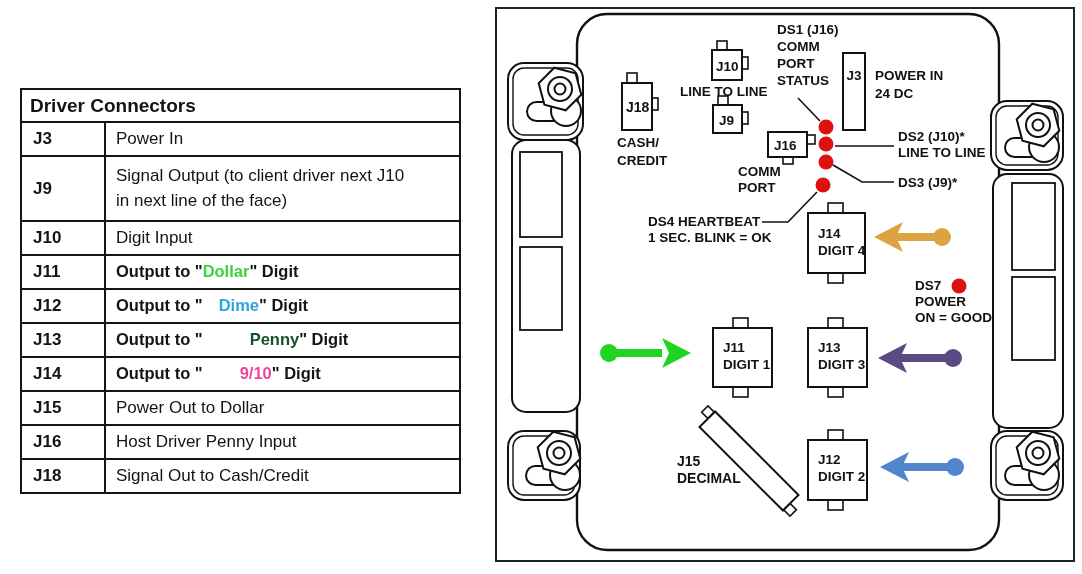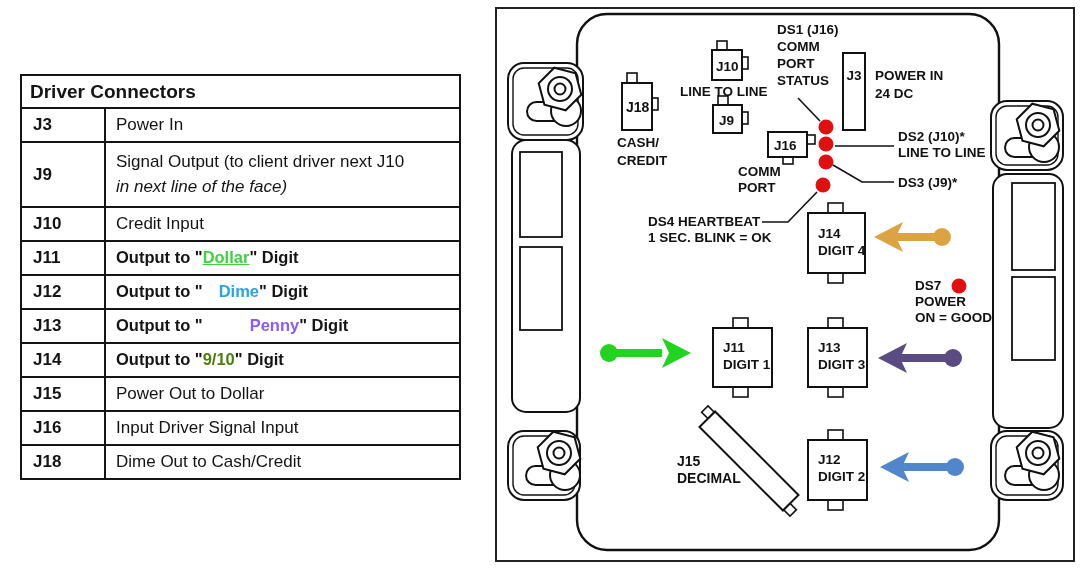--- a/index.html
+++ b/index.html
@@ -1,29 +1,29 @@
 <!DOCTYPE html>
 <html><head>
 <meta charset="utf-8">
 <title>Driver Connectors</title>
 <style>
   html,body{margin:0;padding:0;background:#fff;}
   .page{position:relative;width:1082px;height:574px;background:#fff;overflow:hidden;
         font-family:"Liberation Sans",sans-serif;color:#141414;}
 
   
-  .conn-table{position:absolute;left:20px;top:74px;width:441px;border-collapse:collapse;}
+  .conn-table{position:absolute;left:20px;top:88px;width:441px;border-collapse:collapse;}
   .conn-table td,.conn-table th{border:2px solid #151515;vertical-align:middle;}
   .conn-table th{height:31px;text-align:left;font-size:19px;font-weight:bold;padding:0 0 0 8px;}
   .conn-table td{height:30px;}
   .jack{width:70px;font-weight:bold;font-size:17px;padding-left:11px;}
   .desc{font-size:17px;padding-left:10px;line-height:1.45;}
   .rowbold .desc{font-size:16.5px;font-weight:bold;}
   .r-j9 td{height:61px;}
-  .desc .l2{display:block;font-style:italic;}
+  .desc .l2{display:block;}
 
   
   .board-svg{position:absolute;left:490px;top:0;}
   .board-svg text{font-family:"Liberation Sans",sans-serif;font-weight:bold;fill:#111;}
   .t13{font-size:13.5px;}
   .t14{font-size:14px;}
   .oln{fill:#fff;stroke:#111;}
   .thin{fill:none;stroke:#111;stroke-width:1.6;}
 </style>
 </head>
@@ -43,49 +43,49 @@
     <tr>
       <td class="jack">J3</td>
       <td class="desc"><span>Power In</span></td>
     </tr>
     <tr class="r-j9">
       <td class="jack">J9</td>
       <td class="desc"><span>Signal Output (to client driver next J10</span><span class="l2">in next line of the face)</span></td>
     </tr>
     <tr>
       <td class="jack">J10</td>
-      <td class="desc"><span>Credit Input</span></td>
+      <td class="desc"><span>Digit Input</span></td>
     </tr>
     <tr class="rowbold">
       <td class="jack">J11</td>
-      <td class="desc"><span>Output to "</span><span style="color: rgb(59, 212, 59); text-decoration: underline;">Dollar</span><span>" Digit</span></td>
+      <td class="desc"><span>Output to "</span><span style="color: rgb(59, 212, 59);">Dollar</span><span>" Digit</span></td>
     </tr>
     <tr class="rowbold">
       <td class="jack">J12</td>
       <td class="desc"><span>Output to "</span><span style="color: rgb(41, 163, 227); padding-left: 16px;">Dime</span><span>" Digit</span></td>
     </tr>
     <tr class="rowbold">
       <td class="jack">J13</td>
-      <td class="desc"><span>Output to "</span><span style="color: #8b5cf6; padding-left: 47px;">Penny</span><span>" Digit</span></td>
+      <td class="desc"><span>Output to "</span><span style="color: #14532d; padding-left: 47px;">Penny</span><span>" Digit</span></td>
     </tr>
     <tr class="rowbold">
       <td class="jack">J14</td>
-      <td class="desc"><span>Output to "</span><span style="color: #4d7c0f;">9/10</span><span>" Digit</span></td>
+      <td class="desc"><span>Output to "</span><span style="color: #ec4899; margin-left: 37px;">9/10</span><span>" Digit</span></td>
     </tr>
     <tr>
       <td class="jack">J15</td>
       <td class="desc"><span>Power Out to Dollar</span></td>
     </tr>
     <tr>
       <td class="jack">J16</td>
-      <td class="desc"><span>Input Driver Signal Input</span></td>
+      <td class="desc"><span>Host Driver Penny Input</span></td>
     </tr>
     <tr>
       <td class="jack">J18</td>
-      <td class="desc"><span>Dime Out to Cash/Credit</span></td>
+      <td class="desc"><span>Signal Out to Cash/Credit</span></td>
     </tr>
   </tbody>
     </table>
 
   <svg class="board-svg" width="592" height="574" viewBox="0 0 592 574">
     <defs>
       <g id="mount">
         <rect x="-33" y="13" width="38" height="19" rx="9.5" class="oln" stroke-width="2"></rect>
         <circle cx="6" cy="22" r="15" class="oln" stroke-width="2"></circle>
         <polygon points="21.3,5.7 5.7,21.3 -15.6,15.6 -21.3,-5.7 -5.7,-21.3 15.6,-15.6" class="oln" stroke-width="2"></polygon>

